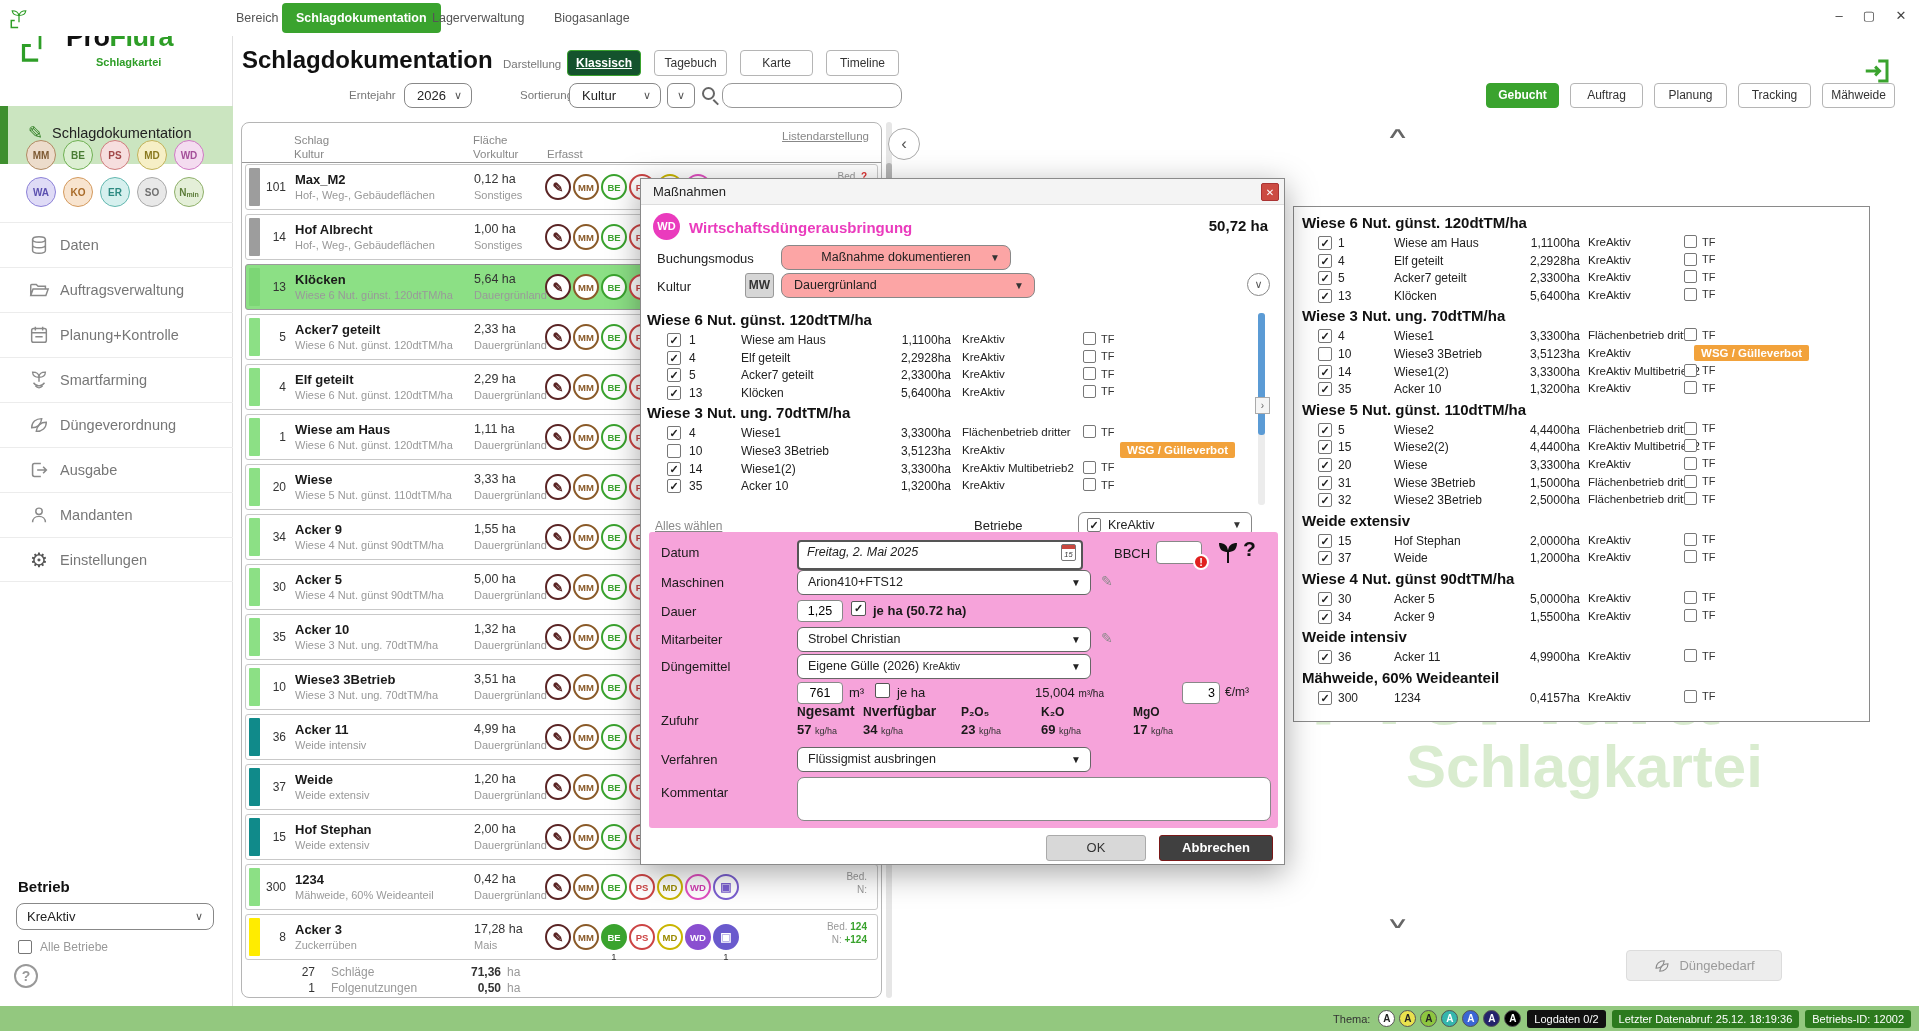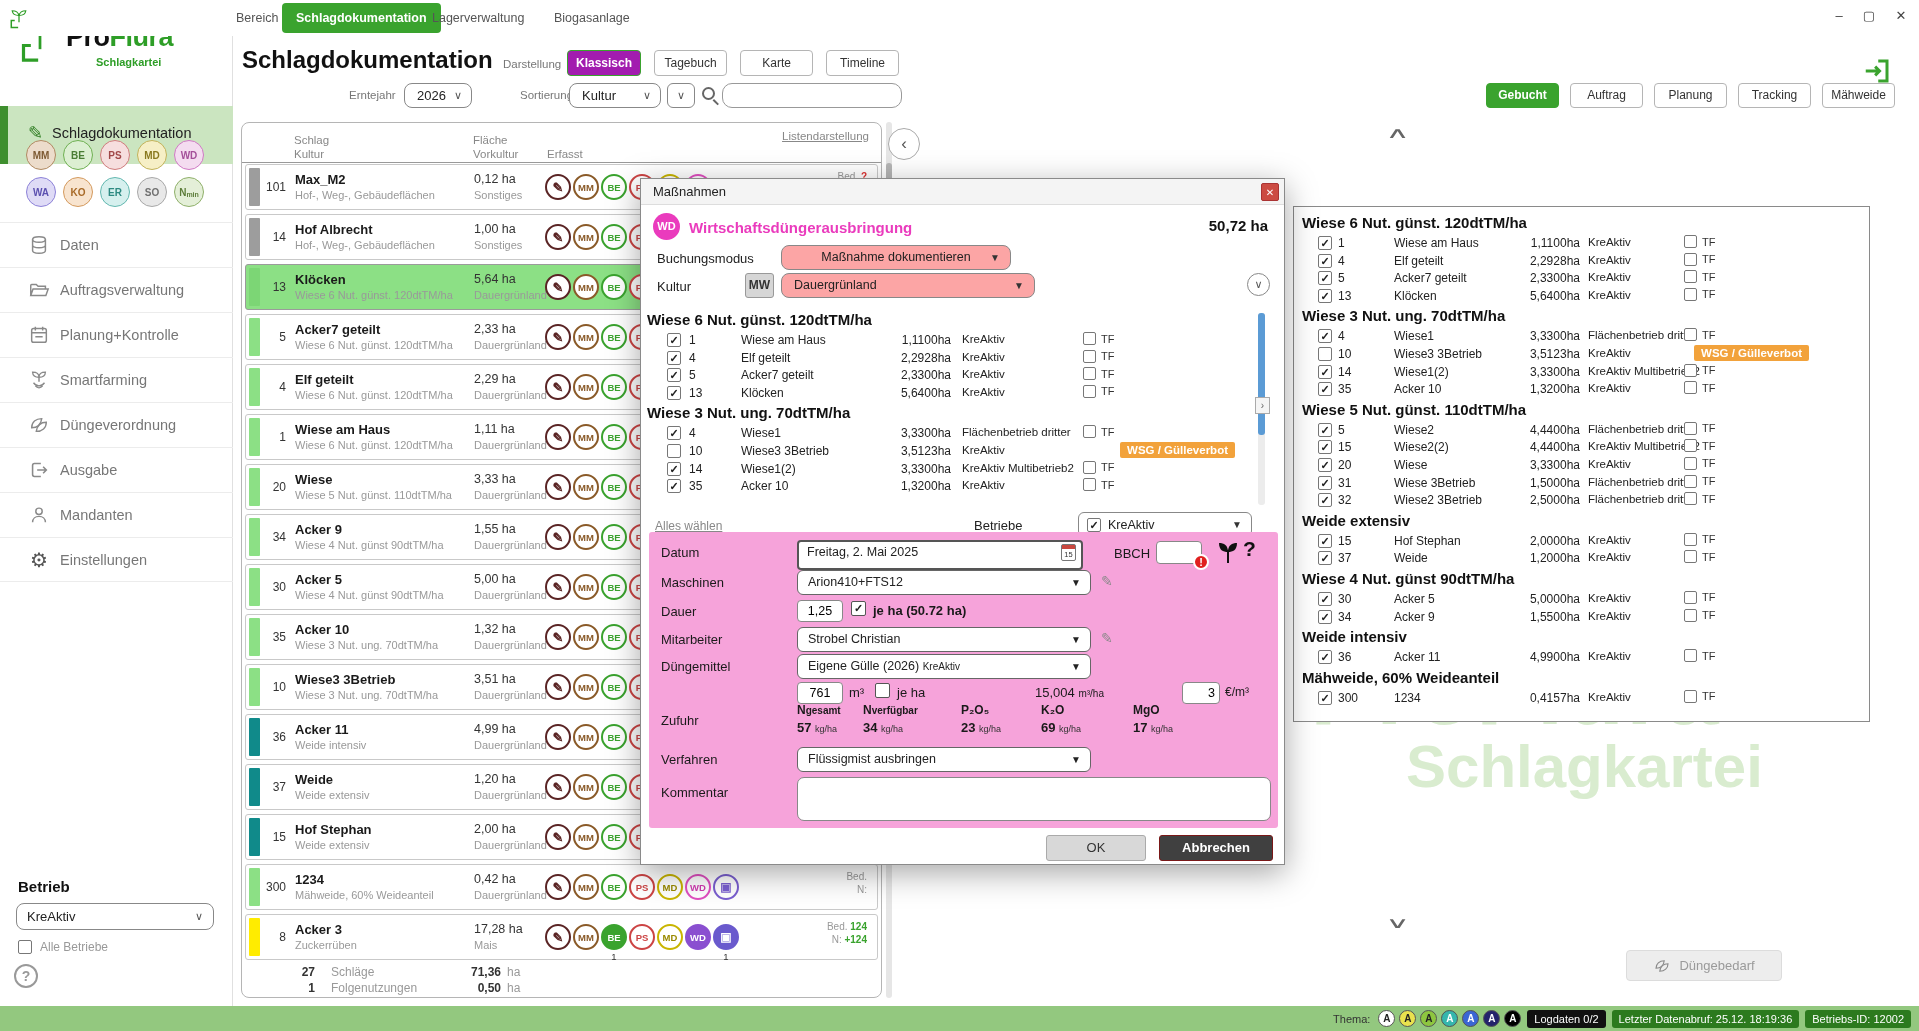--- a/index.html
+++ b/index.html
@@ -47,21 +47,21 @@
   .bselect { position:relative; margin:8px 0 0 16px; width:198px; height:27px; border:1px solid #888; border-radius:8px; background:#fff; font-size:13px; line-height:25px; padding-left:10px; color:#222; }
   .bselect .arr { position:absolute; right:10px; top:0; color:#555; font-size:11px; }
   .allebet { position:relative; margin:10px 0 0 18px; font-size:12px; color:#999; display:flex; align-items:center; gap:8px; }
   .helpcircle { position:absolute; left:14px; top:86px; width:24px; height:24px; border:2px solid #999; border-radius:50%; color:#999; font-size:14px; font-weight:bold; text-align:center; line-height:21px; }
 
   
   #pagetitle { position:absolute; left:242px; top:46px; font-size:24px; font-weight:bold; color:#111; z-index:5; }
   .darstlbl { position:absolute; left:503px; top:58px; font-size:11.5px; color:#777; z-index:5; }
   .viewbtns { position:absolute; left:567px; top:50px; display:flex; gap:13px; z-index:5; }
   .vbtn { min-width:73px; height:26px; line-height:24px; text-align:center; font-size:12px; color:#333; background:#fff; border:1px solid #b5b5b5; border-radius:4px; padding:0 8px; }
-  .vbtn.active { background:#a21caf; border-color:#3aa32e; color:#fff; font-weight:bold; }
+  .vbtn.active { background:#14532d; border-color:#3aa32e; color:#fff; font-weight:bold;text-decoration:underline; }
   .statusbtns { position:absolute; left:1486px; top:83px; display:flex; gap:11px; z-index:5; }
   .sbtn { min-width:73px; height:25px; line-height:23px; text-align:center; font-size:12px; color:#333; background:#fff; border:1px solid #b5b5b5; border-radius:4px; padding:0 6px; }
   .sbtn.active { background:#3aa32e; border-color:#3aa32e; color:#fff; font-weight:bold; }
   .logouticon { position:absolute; left:1862px; top:56px; width:30px; height:30px; z-index:5; }
   .filterrow { position:absolute; left:0; top:83px; height:26px; z-index:5; }
   .flabel { position:absolute; top:6px; font-size:11.5px; color:#777; }
   .fselect { position:absolute; top:0; height:25px; border:1px solid #888; border-radius:8px; background:#fff; font-size:13px; line-height:23px; padding-left:12px; color:#222; }
   .fselect .arr { position:absolute; right:9px; top:0; color:#555; font-size:11px; }
   .dropbtn { position:absolute; left:667px; top:0; width:28px; height:25px; border:1px solid #888; border-radius:6px; background:#fff; color:#555; font-size:11px; text-align:center; line-height:23px; }
   .mag { position:absolute; left:702px; top:4px; width:13px; height:13px; border:2px solid #666; border-radius:50%; }
@@ -96,21 +96,21 @@
   .trow:not(.haspic) .pic { visibility:hidden; }
   .trow.filled .ic-be{background:#3aa32e;color:#fff}
   .trow.filled .ic-wd{background:#8a4fd0;border-color:#8a4fd0;color:#fff}
   .trow.filled .ic-photo{background:#6a5acd;border-color:#6a5acd;color:#fff}
   .icbadge { position:absolute; left:0; right:0; top:27px; text-align:center; font-size:9.5px; color:#333; }
   .trbed { position:absolute; right:10px; top:5px; text-align:right; font-size:10px; line-height:13px; }
   .bedl { color:#999; } .bedq { color:#d33; font-weight:bold; }
   .bedv { color:#3aa32e; font-weight:bold; }
   .tfoot { position:absolute; left:3px; top:842px; width:620px; font-size:12px; }
   .tfl { position:relative; height:16px; }
-  .tfl .cnt { position:absolute; left:30px; width:40px; text-align:right; color:#333; font-weight:bold; }
+  .tfl .cnt { position:absolute; left:30px; width:40px; text-align:right; color:#333; font-weight:normal; }
   .tfl .lab { position:absolute; left:86px; color:#999; }
   .tfl .val { position:absolute; left:190px; width:66px; text-align:right; color:#333; font-weight:bold; }
   .tfl .un { position:absolute; left:262px; color:#999; }
   #lscroll { position:absolute; left:886px; top:122px; width:6px; height:876px; background:#e6e6e6; border-radius:3px; z-index:4; }
   #lscroll .thumb { position:absolute; left:0; top:41px; width:6px; height:228px; background:#b5b5b5; border-radius:3px; }
   #collapsecircle { position:absolute; left:888px; top:128px; width:32px; height:32px; background:#fff; border:1px solid #aaa; border-radius:50%; color:#555; font-size:17px; text-align:center; line-height:29px; z-index:6; }
 
   
   #watermark { position:absolute; left:1310px; top:636px; z-index:1; color:#d9eccf; font-weight:bold; pointer-events:none; }
   #watermark .w1 { font-size:96px; letter-spacing:2px; }
@@ -164,39 +164,39 @@
   #malles { position:absolute; left:14px; top:340px; font-size:12px; color:#888; text-decoration:underline; }
   #mbetriebelbl { position:absolute; left:333px; top:339px; font-size:13px; color:#222; }
   #mbetriebesel { position:absolute; left:437px; top:333px; width:174px; height:25px; border:1px solid #888; border-radius:6px; background:#fff; display:flex; align-items:center; gap:7px; padding-left:8px; font-size:12.5px; }
   #mbetriebesel .arr { margin-left:auto; margin-right:9px; font-size:10px; color:#333; }
   #mbetriebesel .cb::after { content:"✓"; font-weight:bold; }
   #pinkpanel { position:absolute; left:8px; top:353px; width:629px; height:296px; background:#f6a3da; border-radius:3px; }
   .pklabel { position:absolute; left:20px; font-size:13px; color:#1a1a1a; }
   .pkselect { position:absolute; left:156px; width:294px; height:25px; border:1px solid #666; border-radius:6px; background:#fff; font-size:12.5px; line-height:23px; padding-left:10px; color:#222; }
   .pkselect .arr { position:absolute; right:9px; top:0; color:#222; font-size:10px; }
   .pkpencil { position:absolute; font-size:14px; color:#888; }
-  #datefield { position:absolute; left:156px; top:361px; width:286px; height:30px; background:#fff; border:2px solid #555; border-radius:4px; font-size:12.5px; line-height:21px; padding-left:8px; color:#222; }
+  #datefield { position:absolute; left:156px; top:361px; width:286px; height:30px; background:#fff; border:2px solid #555; border-radius:4px; font-size:12.5px; line-height:21px; padding-left:8px; color:#222;font-style:italic; }
   #calicon { position:absolute; right:5px; top:2px; width:15px; height:17px; border:1px solid #777; border-radius:2px; background:#fff; font-size:7.5px; text-align:center; line-height:19px; color:#333; }
   #calicon::before { content:""; position:absolute; left:0; top:0; width:100%; height:4px; background:#c9483f; }
   #bbchlbl { position:absolute; left:473px; top:367px; font-size:13px; color:#1a1a1a; }
   #bbchinput { position:absolute; left:515px; top:362px; width:46px; height:23px; border:1px solid #888; border-radius:4px; background:#fff; }
   #bbcherr { position:absolute; left:552px; top:375px; width:16px; height:16px; background:#e02020; border:2px solid #fff; border-radius:50%; color:#fff; font-size:11px; font-weight:bold; text-align:center; line-height:13px; }
   #sprouticon { position:absolute; left:576px; top:360px; width:22px; height:26px; }
   #bbchhelp { position:absolute; left:602px; top:358px; font-size:21px; font-weight:bold; color:#111; }
   .smallinput { position:absolute; left:156px; width:46px; height:22px; border:1px solid #888; border-radius:4px; background:#fff; font-size:12.5px; text-align:center; font-family:"Liberation Sans",sans-serif; }
   .pkcb { position:absolute; width:15px; height:15px; border:1px solid #555; background:#fff; border-radius:2px; text-align:center; line-height:13px; font-size:11px; }
   .pkcb.on::after { content:"✓"; font-weight:bold; }
   .pkbold { position:absolute; font-size:13px; font-weight:bold; color:#1a1a1a; }
   .pktext { position:absolute; font-size:13px; color:#1a1a1a; }
   .pksuffix { font-size:10px; }
   .nutarea { position:absolute; left:156px; top:524px; display:flex; }
   .nut { min-width:66px; }
   .nut:nth-child(2){min-width:98px}.nut:nth-child(3){min-width:80px}.nut:nth-child(4){min-width:92px}
   .nuthead { font-size:12px; font-weight:bold; color:#1a1a1a; }
-  .nutsub { font-size:10px; }
+  .nutsub { font-size:14px; }
   .nutval { font-size:13px; font-weight:bold; color:#1a1a1a; margin-top:3px; }
   .nutunit { font-size:9px; font-weight:normal; color:#333; }
   #kommentar { position:absolute; left:156px; top:598px; width:474px; height:44px; border:1px solid #888; border-radius:7px; background:#fff; resize:none; font-family:"Liberation Sans",sans-serif; }
   #okbtn { position:absolute; left:405px; top:656px; width:100px; height:26px; background:#d8d8d8; border:1px solid #aaa; border-radius:3px; font-size:13px; color:#333; text-align:center; line-height:24px; }
   #abbrbtn { position:absolute; left:518px; top:656px; width:114px; height:26px; background:#404040; border:1px solid #7a1818; border-radius:3px; font-size:13px; font-weight:bold; color:#fff; text-align:center; line-height:24px; }
 
   
   #statusbar { position:absolute; left:0; top:1006px; width:1919px; height:25px; background:#93c87f; z-index:50; display:flex; align-items:center; justify-content:flex-end; gap:6px; padding-right:8px; font-size:11px; }
   #thema { color:#333; margin-right:2px; }
   .themec { width:17px; height:17px; border-radius:50%; border:1px solid #555; font-size:10px; font-weight:bold; color:#222; display:flex; align-items:center; justify-content:center; }

